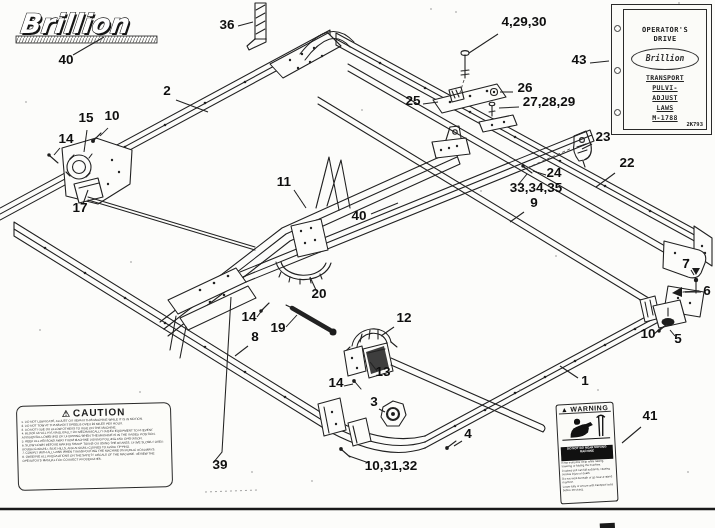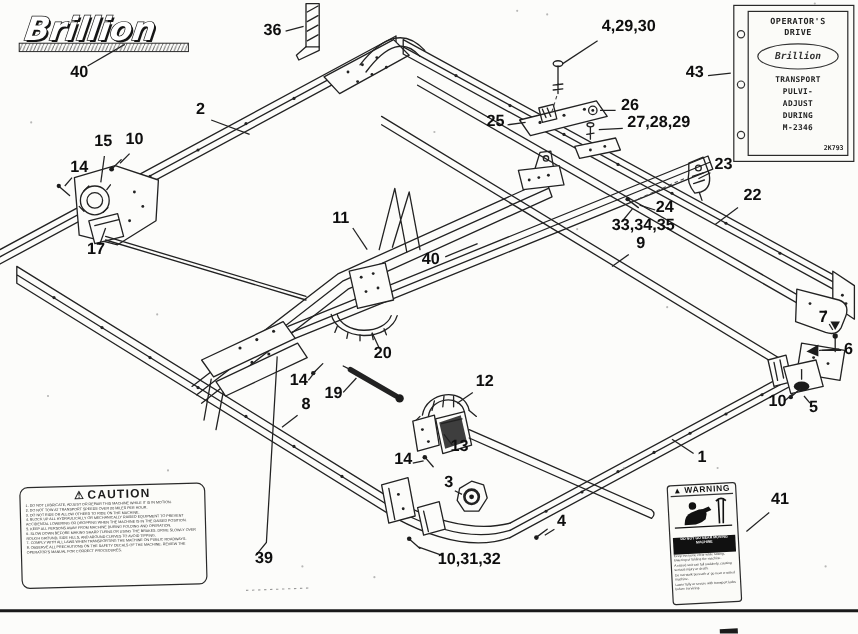--- a/index.html
+++ b/index.html
@@ -12,25 +12,25 @@
   .dark{fill:#1c1c1c;stroke:none;}
   .dash{stroke:#444;stroke-width:.9;fill:none;stroke-dasharray:3,2.5;}
   .leader{stroke:#222;stroke-width:1.05;fill:none;}
   text.callout{font:bold 13.5px "Liberation Sans",sans-serif;fill:#0e0e0e;text-anchor:middle;}
   .overlay{position:absolute;z-index:2;box-sizing:border-box;}
   
   #manual{left:611px;top:4px;width:101px;height:131px;border:1.6px solid #2a2a2a;background:#fbfbf8;}
   #manual .hole{position:absolute;left:2px;width:5px;height:5px;border:1px solid #333;border-radius:50%;background:#fcfcfa;}
   #manual .inner{position:absolute;left:11px;top:4px;right:4px;bottom:4px;border:1.2px solid #2a2a2a;
     font-family:"DejaVu Sans Mono",monospace;color:#222;text-align:center;}
-  #manual .ttl{font-size:7px;font-weight:bold;letter-spacing:.4px;line-height:1.35;margin-top:4px;}
+  #manual .ttl{font-size:7px;font-weight:bold;letter-spacing:.4px;line-height:1.35;margin-top:16px;}
   #manual .oval{width:66px;height:20px;border:1px solid #333;border-radius:50%;margin:3px auto 3px auto;
     display:flex;align-items:center;justify-content:center;}
   #manual .oval span{font-style:italic;font-weight:bold;font-size:8px;color:#333;}
-  #manual .bodyl div{font-size:6.5px;font-weight:bold;line-height:1.55;letter-spacing:.3px;}
+  #manual .bodyl div{font-size:6.5px;font-weight:bold;line-height:1.55;letter-spacing:.3px;text-decoration:underline;}
   #manual .code{position:absolute;right:3px;bottom:2px;font-size:5.5px;font-weight:bold;}
   
   #caution{left:17px;top:404px;width:155px;height:85px;border:1.2px solid #2a2a2a;border-radius:7px;
     background:#fcfcf9;transform:rotate(-1.5deg);padding:2px 4px;}
   #caution .hd{text-align:center;font-weight:bold;font-size:10px;letter-spacing:1px;color:#1c1c1c;}
   #caution .hd .tri{font-size:9px;letter-spacing:0;margin-right:3px;}
   #caution .lines{width:200%;transform:scale(.5);transform-origin:0 0;color:#2b2b2b;}
   #caution .lines div{font-size:6.1px;line-height:1.28;}
   
   #warning{left:558px;top:403px;width:58px;height:100px;border:1.3px solid #2a2a2a;border-radius:3px;
@@ -400,22 +400,22 @@
       <div>OPERATOR'S</div>
       <div>DRIVE</div>
     </div>
     <div class="oval">
       <span>Brillion</span>
     </div>
     <div class="bodyl">
         <div>TRANSPORT</div>
         <div>PULVI-</div>
         <div>ADJUST</div>
-        <div>DURING</div>
-        <div>M-2346</div>
+        <div>LAWS</div>
+        <div>M-1788</div>
       </div>
     <div class="code">2K793</div>
   </div>
 </div>
 
 <div id="caution" class="overlay">
   <div class="hd">
     <span class="tri">⚠</span><span>CAUTION</span>
   </div>
   <div class="lines">

